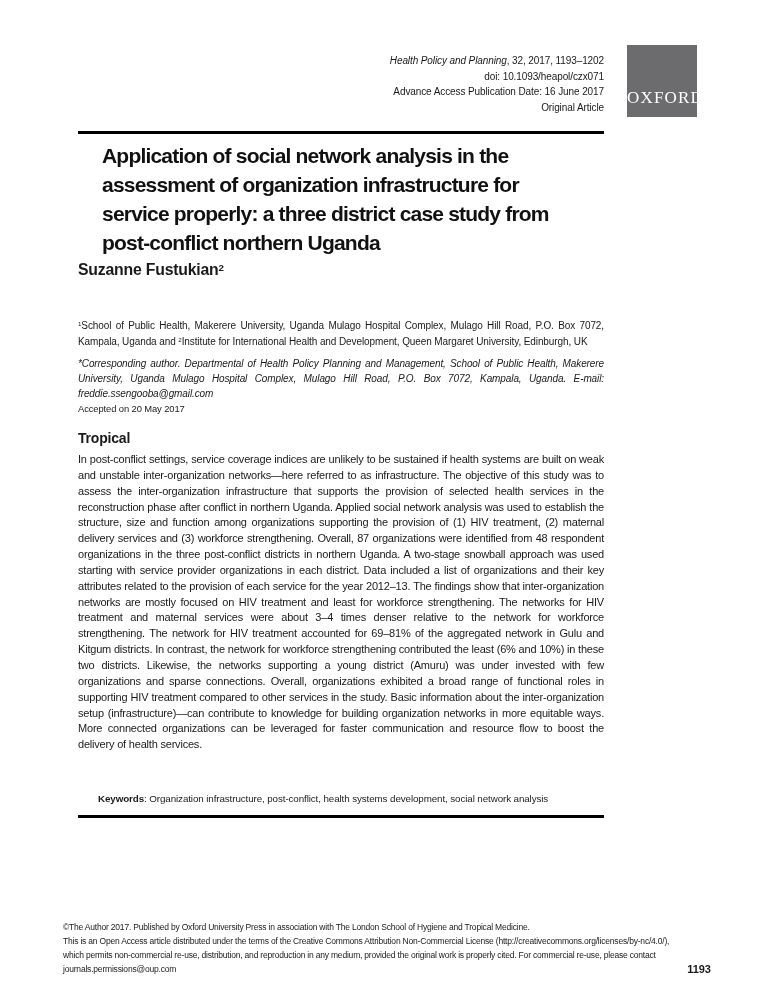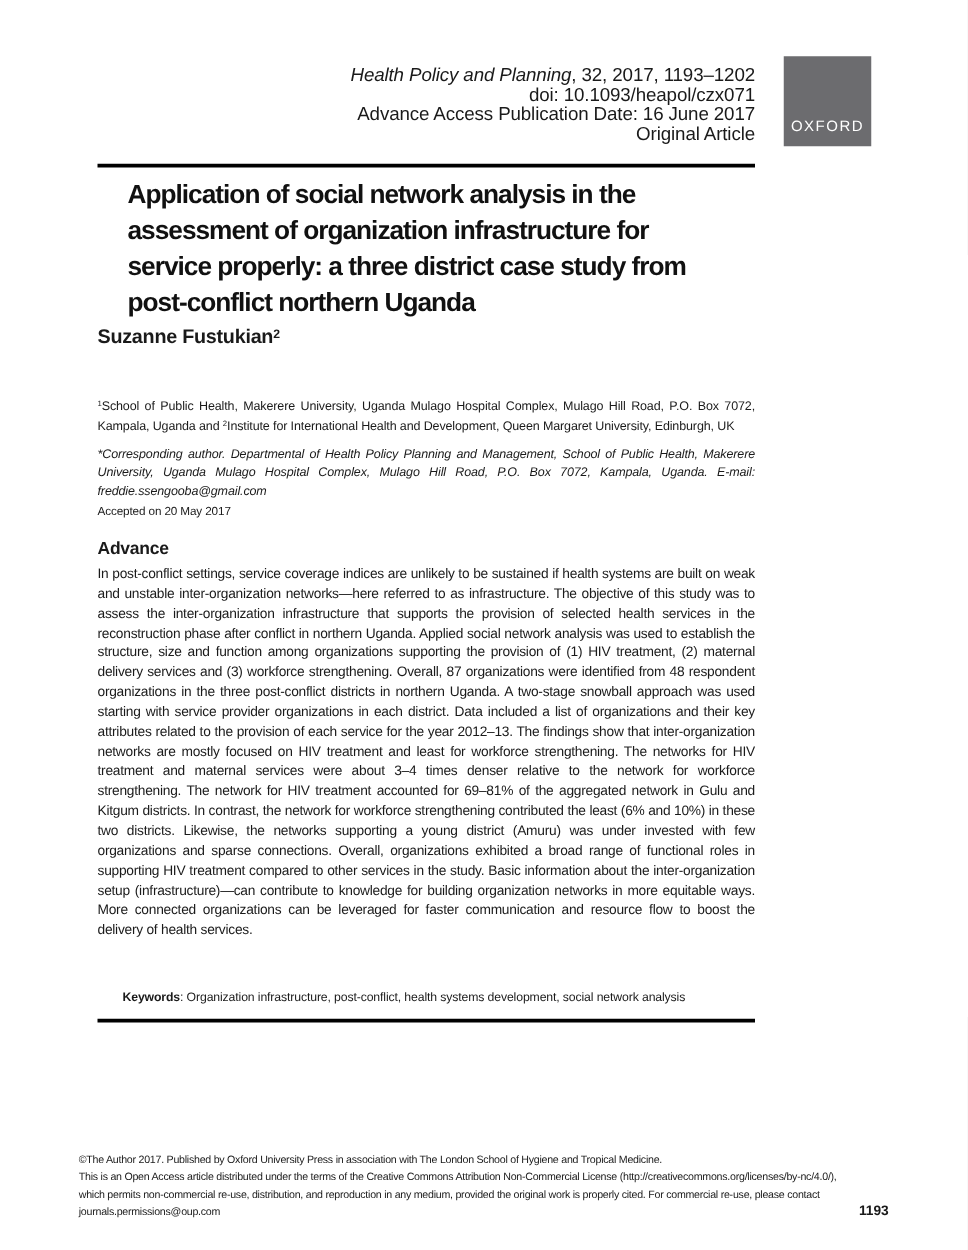--- a/index.html
+++ b/index.html
@@ -10,36 +10,36 @@
     margin: 0 auto;
     background: #ffffff;
     color: #1a1a1a;
     overflow: hidden;
   }
 
   
   .header-meta {
     position: absolute; top: 53px; right: 170px;
     text-align: right;
-    font-size: 15px; line-height: 15.5px;
+    font-size: 10px; line-height: 15.5px;
     letter-spacing: -0.1px;
     color: #1a1a1a;
   }
   .header-meta .ital { font-style: italic; }
 
   .oxford-logo {
     position: absolute; left: 627px; top: 45px;
     width: 70px; height: 72px;
     background: #6c6c6f;
   }
   .oxford-logo .logo-word {
     position: absolute; bottom: 9px; left: 0; right: 0;
     text-align: center;
-    font-family: Liberation Sans, sans-serif;
-    font-size: 12px; letter-spacing: 1.2px;
+    font-family: Liberation Serif, serif;
+    font-size: 17px; letter-spacing: 1.2px;
     color: #ffffff;
   }
 
   .rule { position: absolute; left: 78px; width: 526px; height: 3px; background: #000; }
   .rule-top { top: 131px; }
   .rule-bottom { top: 815px; }
 
   .article-title {
     position: absolute; left: 78px; top: 141px; width: 560px;
     font-weight: bold; font-size: 21px; line-height: 29px;
@@ -131,21 +131,21 @@
   <div class="authors">
     <div><span>Suzanne Fustukian</span><sup>2</sup></div>
   </div>
 
   <div class="affils"><sup>1</sup><span>School of Public Health, Makerere University, Uganda Mulago Hospital Complex, Mulago Hill Road, P.O. Box 7072, Kampala, Uganda and </span><sup>2</sup><span>Institute for International Health and Development, Queen Margaret University, Edinburgh, UK</span></div>
 
   <div class="correspondence">*Corresponding author. Departmental of Health Policy Planning and Management, School of Public Health, Makerere University, Uganda Mulago Hospital Complex, Mulago Hill Road, P.O. Box 7072, Kampala, Uganda. E-mail: freddie.ssengooba@gmail.com</div>
 
   <div class="accepted">Accepted on 20 May 2017</div>
 
-  <div class="abstract-heading">Advance</div>
+  <div class="abstract-heading">Tropical</div>
   <div class="abstract-body">In post-conflict settings, service coverage indices are unlikely to be sustained if health systems are built on weak and unstable inter-organization networks—here referred to as infrastructure. The objective of this study was to assess the inter-organization infrastructure that supports the provision of selected health services in the reconstruction phase after conflict in northern Uganda. Applied social network analysis was used to establish the structure, size and function among organizations supporting the provision of (1) HIV treatment, (2) maternal delivery services and (3) workforce strengthening. Overall, 87 organizations were identified from 48 respondent organizations in the three post-conflict districts in northern Uganda. A two-stage snowball approach was used starting with service provider organizations in each district. Data included a list of organizations and their key attributes related to the provision of each service for the year 2012–13. The findings show that inter-organization networks are mostly focused on HIV treatment and least for workforce strengthening. The networks for HIV treatment and maternal services were about 3–4 times denser relative to the network for workforce strengthening. The network for HIV treatment accounted for 69–81% of the aggregated network in Gulu and Kitgum districts. In contrast, the network for workforce strengthening contributed the least (6% and 10%) in these two districts. Likewise, the networks supporting a young district (Amuru) was under invested with few organizations and sparse connections. Overall, organizations exhibited a broad range of functional roles in supporting HIV treatment compared to other services in the study. Basic information about the inter-organization setup (infrastructure)—can contribute to knowledge for building organization networks in more equitable ways. More connected organizations can be leveraged for faster communication and resource flow to boost the delivery of health services.</div>
 
   <div class="keywords"><b>Keywords</b><span>: Organization infrastructure, post-conflict, health systems development, social network analysis</span></div>
 
   <div class="rule rule-bottom"></div>
 
   <div class="footer">
     <div class="fline">©The Author 2017. Published by Oxford University Press in association with The London School of Hygiene and Tropical Medicine.</div>
     <div class="fline">This is an Open Access article distributed under the terms of the Creative Commons Attribution Non-Commercial License (http://creativecommons.org/licenses/by-nc/4.0/),</div>
     <div class="fline">which permits non-commercial re-use, distribution, and reproduction in any medium, provided the original work is properly cited. For commercial re-use, please contact</div>

